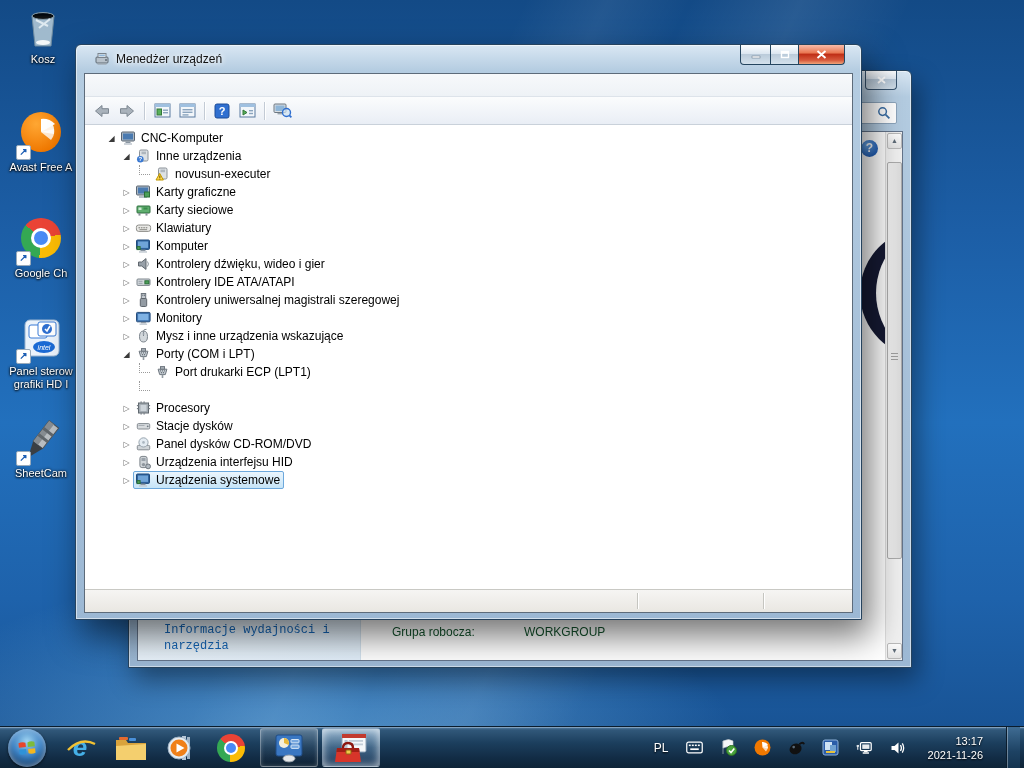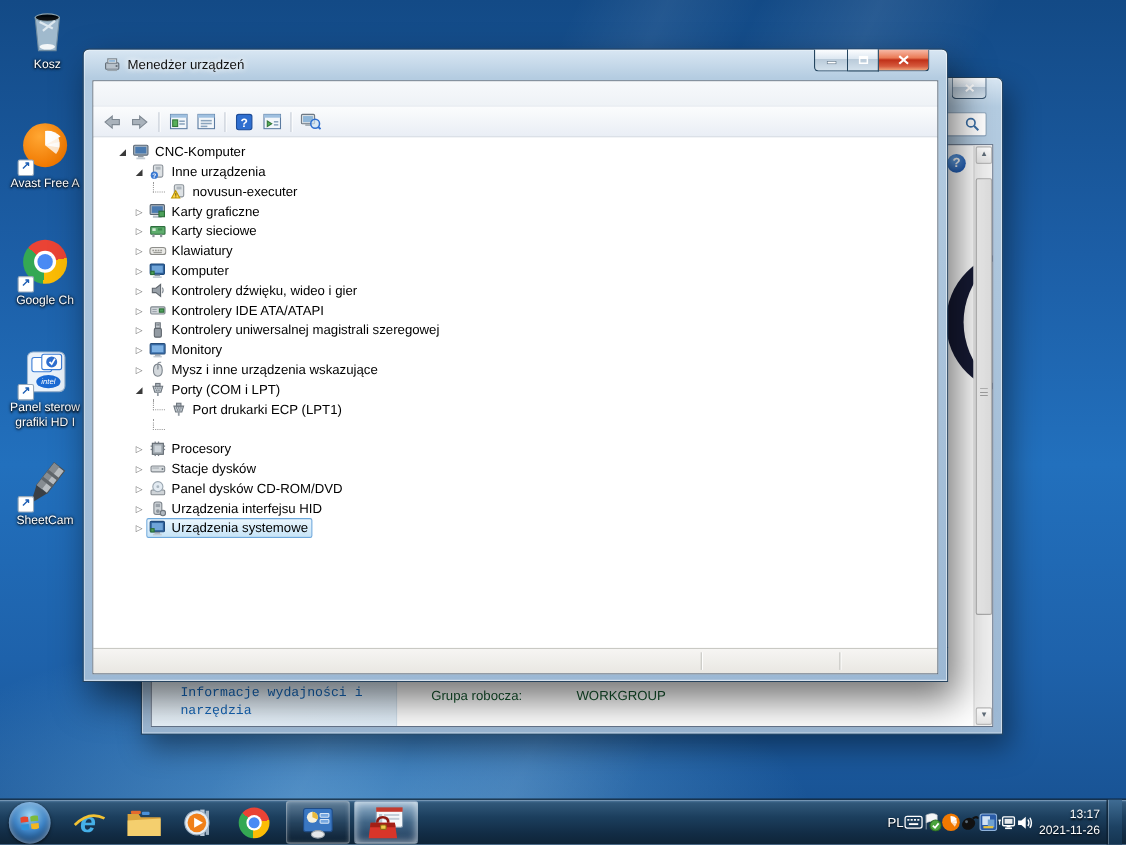--- a/index.html
+++ b/index.html
@@ -83,21 +83,21 @@
   .taskbar{position:absolute;left:0;right:0;bottom:0;height:41px;z-index:50;
     background:linear-gradient(#5a84ab 0%,#31587a 7%,#1c3f5e 38%,#122c45 75%,#0e2437 100%);
     border-top:1px solid #0a1c2c;box-shadow:inset 0 1px 0 rgba(255,255,255,.28);display:flex;align-items:center;}
   .orb{width:38px;height:38px;border-radius:50%;margin:0 10px 0 8px;position:relative;
     background:radial-gradient(circle at 50% 32%,#9fd4f2,#3d82c4 45%,#123a66 80%);
     box-shadow:inset 0 0 6px rgba(255,255,255,.6),0 1px 3px rgba(0,0,0,.6);display:flex;align-items:center;justify-content:center;}
   .titem{width:50px;height:38px;display:flex;align-items:center;justify-content:center;border-radius:3px;}
   .tbtn{width:56px;height:37px;display:flex;align-items:center;justify-content:center;border:1px solid rgba(255,255,255,.35);border-radius:3px;margin-left:4px;
     background:linear-gradient(rgba(255,255,255,.22),rgba(255,255,255,.06) 50%,rgba(0,0,0,.12));box-shadow:inset 0 0 4px rgba(255,255,255,.25);}
   .tbtn.active{background:linear-gradient(rgba(205,230,250,.65),rgba(140,185,225,.35) 50%,rgba(70,110,160,.35));box-shadow:inset 0 0 8px rgba(255,255,255,.7);}
-  .tray{margin-left:auto;display:flex;align-items:center;gap:0;padding-right:4px;color:#fff;}
+  .tray{margin-left:auto;display:flex;align-items:center;gap:17px;padding-right:4px;color:#fff;}
   .tray-lang{font-size:12px;color:#fff;text-shadow:0 1px 2px #000;}
   .trayico{width:17px;height:17px;display:flex;align-items:center;justify-content:center;}
   .clock{font-size:11px;line-height:14px;text-align:right;color:#fff;text-shadow:0 1px 2px #000;margin-left:4px;}
   .showdesk{width:13px;height:41px;margin-left:6px;border-left:1px solid #0a1c2c;box-shadow:inset 1px 0 0 rgba(255,255,255,.35);
     background:linear-gradient(#3f6c93,#1d4263 60%,#143450);}
 
   .chrome-ball{width:28px;height:28px;border-radius:50%;position:relative;
     background:conic-gradient(from -50deg,#ea4335 0deg 130deg,#fbbc05 130deg 235deg,#34a853 235deg 360deg);}
   .chrome-ball::before{content:"";position:absolute;left:7px;top:7px;width:14px;height:14px;border-radius:50%;background:#fff;}
   .chrome-ball::after{content:"";position:absolute;left:9px;top:9px;width:10px;height:10px;border-radius:50%;background:#4a8af4;}

